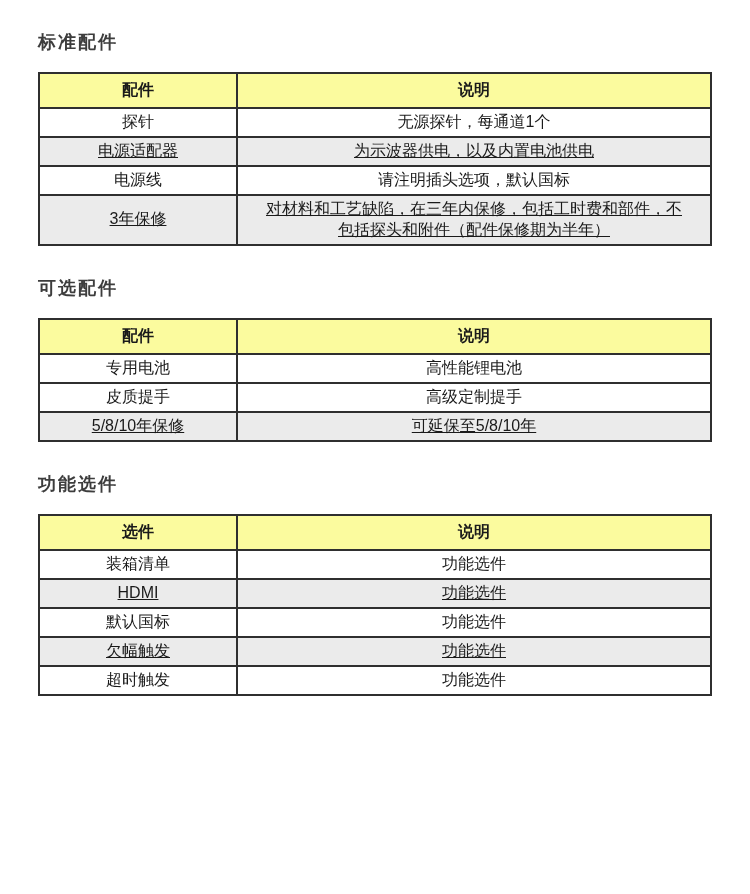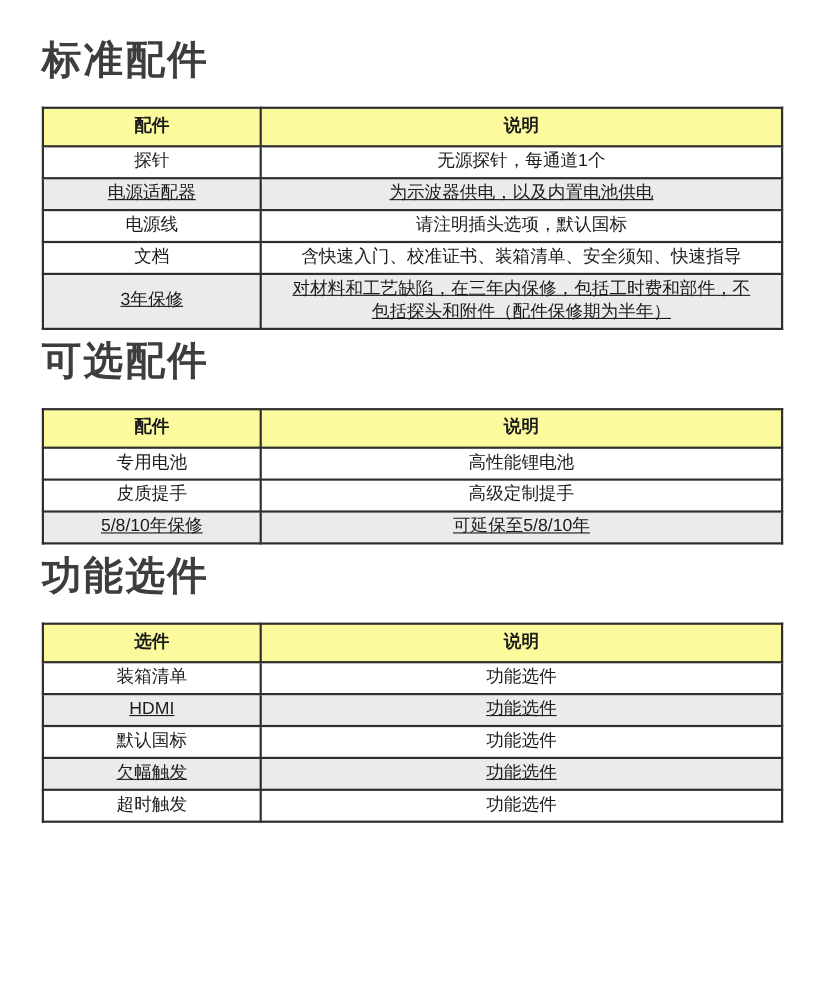--- a/index.html
+++ b/index.html
@@ -18,28 +18,29 @@
     font-family: "Liberation Sans", "DejaVu Sans", sans-serif;
   }
   body {
     width: 750px;
     min-height: 894px;
   }
   .content {
     padding: 26px 38px 10px 38px;
   }
   .section-heading {
-    font-size: 36px;
+    font-size: 18px;
     font-weight: bold;
     color: var(--heading-col);
     letter-spacing: 2px;
     margin: 0 0 18px 0;
     padding-top: 4px;
   }
   .section + .section .section-heading {
+    margin-top: 26px;
   }
   table.acc-table {
     width: 674px;
     border-collapse: collapse;
     table-layout: fixed;
   }
   table.acc-table th,
   table.acc-table td {
     border: 2px solid var(--border-col);
     text-align: center;
@@ -82,24 +83,20 @@
             <td>探针</td>
             <td>无源探针，每通道1个</td>
           </tr>
           <tr class="shaded">
             <td>电源适配器</td>
             <td>为示波器供电，以及内置电池供电</td>
           </tr>
           <tr>
             <td>电源线</td>
             <td>请注明插头选项，默认国标</td>
-          </tr>
-          <tr>
-            <td>文档</td>
-            <td>含快速入门、校准证书、装箱清单、安全须知、快速指导</td>
           </tr>
           <tr class="shaded">
             <td>3年保修</td>
             <td>对材料和工艺缺陷，在三年内保修，包括工时费和部件，不包括探头和附件（配件保修期为半年）</td>
           </tr>
         </tbody>
       </table>
   </div>
 
   <div class="section">

